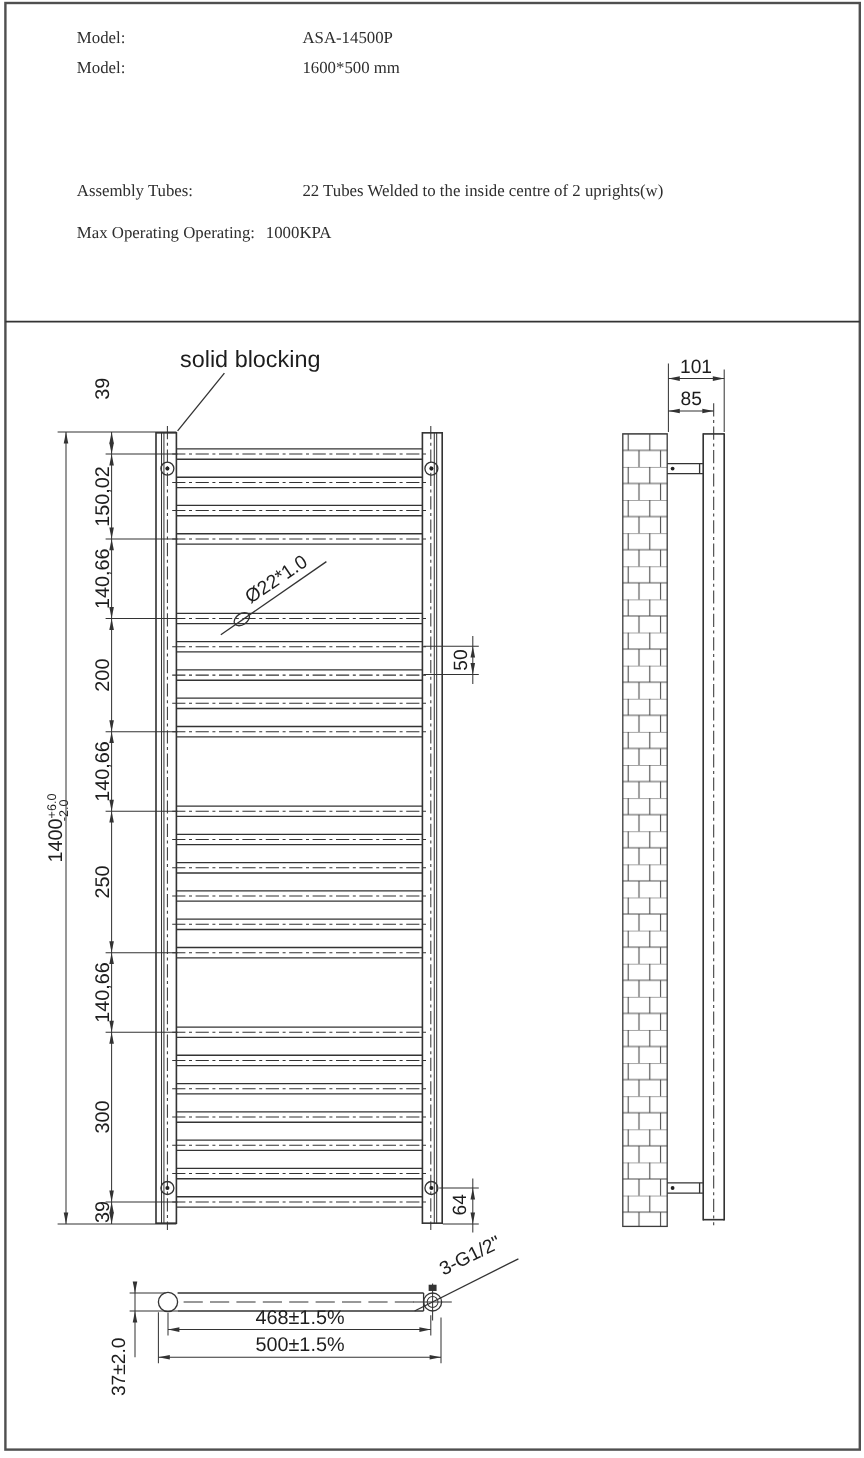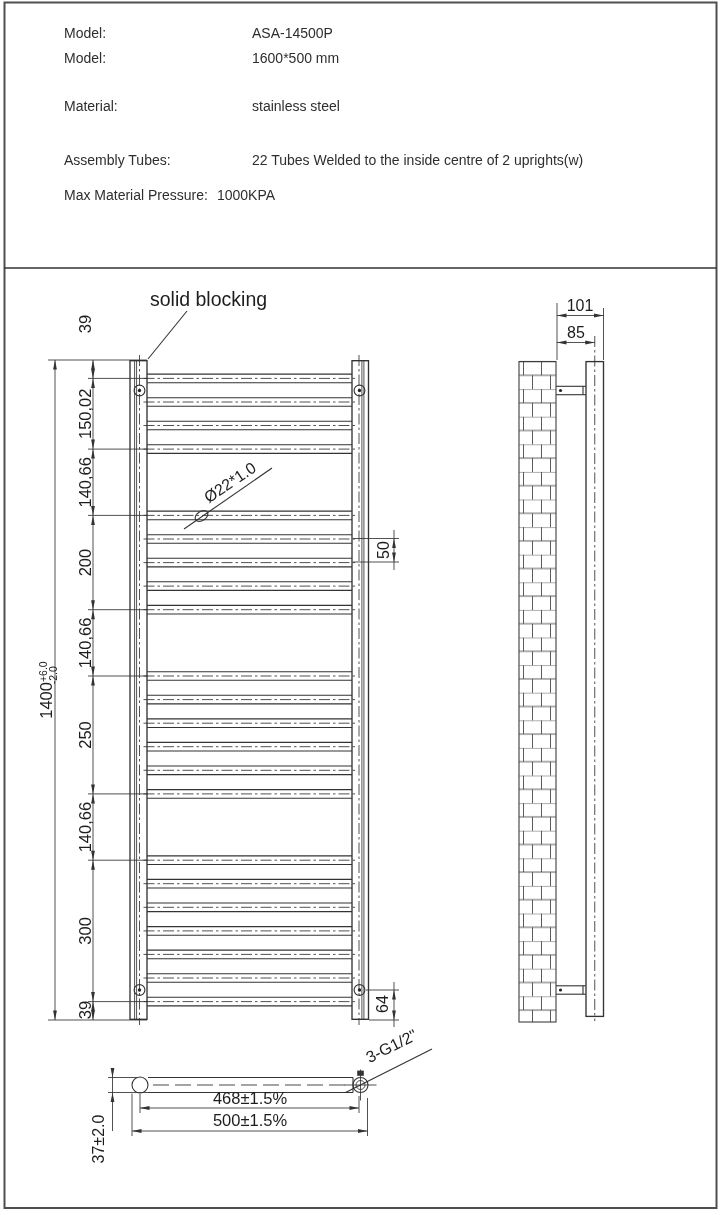--- a/index.html
+++ b/index.html
@@ -1,20 +1,20 @@
 <!DOCTYPE html>
 <html><head>
 <meta charset="utf-8">
 <style>
   html,body{margin:0;padding:0;background:#fff;}
   #page{position:relative;width:720px;height:1215px;background:#fff;overflow:hidden;
         font-family:"Liberation Sans",sans-serif;}
   
   .hrow{position:absolute;left:64px;white-space:nowrap;
-        font-family:Liberation Sans, sans-serif;font-size:14px;color:#2e2e2e;}
+        font-family:Liberation Serif, serif;font-size:14px;color:#2e2e2e;}
   .hlabel{display:inline-block;width:188px;}
   .hlabel.auto{width:auto;margin-right:9px;}
   
   svg{position:absolute;left:0;top:0;}
   .ln{stroke:#333;fill:none;}
   .thin{stroke-width:0.85;}
   .med{stroke-width:1.35;}
   .t12{stroke-width:1.1;}
   .dd{stroke:#333;fill:none;stroke-width:0.85;stroke-dasharray:11 3 2.5 3;}
   .dash{stroke:#333;fill:none;stroke-width:0.9;stroke-dasharray:16 6;}
@@ -27,28 +27,25 @@
 <body>
 
 <div id="page">
 
   <div class="hrow" style="top:25px">
     <span class="hlabel">Model:</span><span>ASA-14500P</span>
   </div>
   <div class="hrow" style="top:50px">
     <span class="hlabel">Model:</span><span>1600*500 mm</span>
   </div>
-  <div class="hrow" style="top:98px">
-    <span class="hlabel">Material:</span><span>stainless steel</span>
-  </div>
   <div class="hrow" style="top:152px">
     <span class="hlabel">Assembly Tubes:</span><span>22 Tubes Welded to the inside centre of 2 uprights(w)</span>
   </div>
   <div class="hrow" style="top:187px">
-    <span class="hlabel auto">Max Material Pressure:</span><span>1000KPA</span>
+    <span class="hlabel auto">Max Operating Operating:</span><span>1000KPA</span>
   </div>
 
   <svg width="720" height="1215" viewBox="0 0 720 1215">
     <defs>
       <pattern id="brick" patternUnits="userSpaceOnUse" x="519" y="361.5" width="18" height="27.6">
         <path d="M0 0 H18 M0 13.8 H18 M4.5 0 V13.8 M13.5 13.8 V27.6" stroke="#4a4a4a" stroke-width="0.9" fill="none"></path>
       </pattern>
     </defs>
 
     <g>

